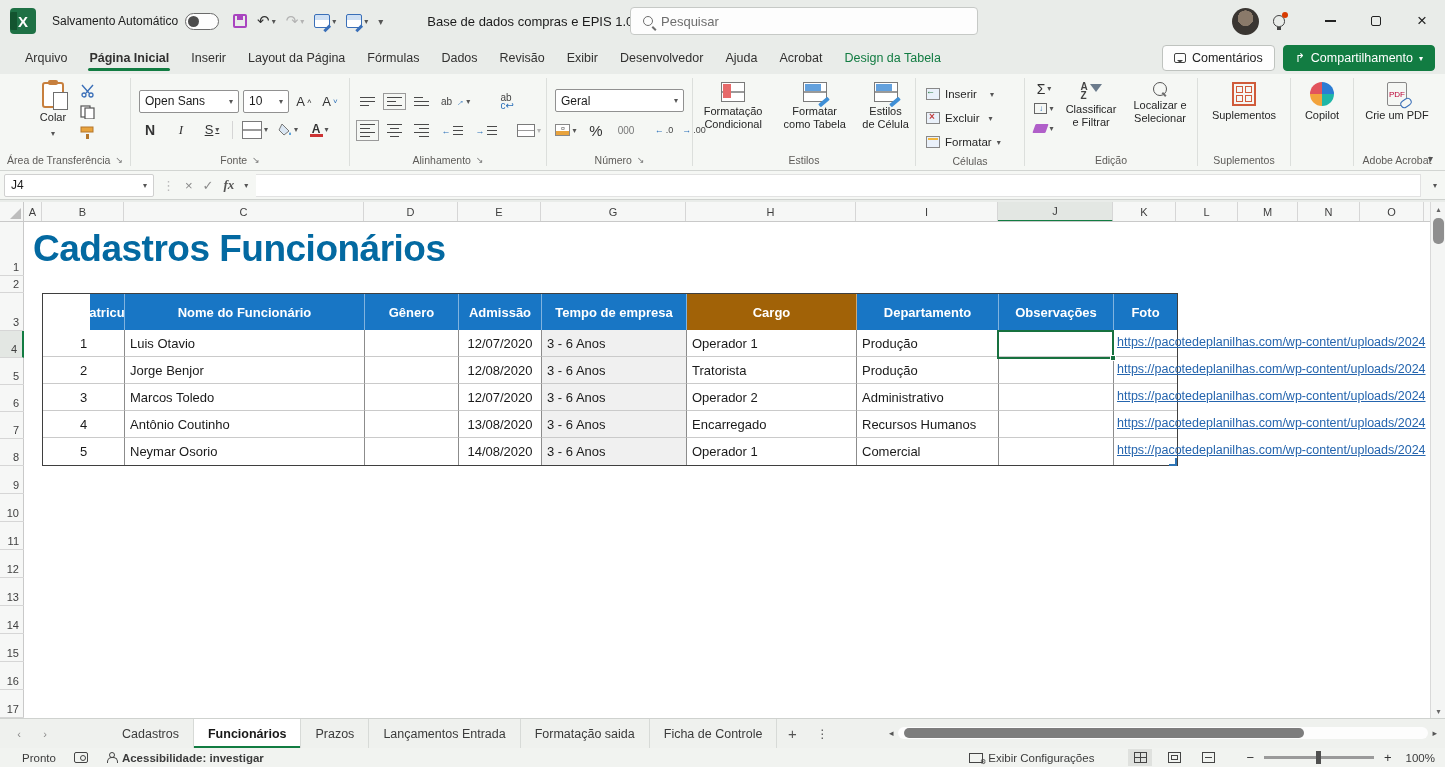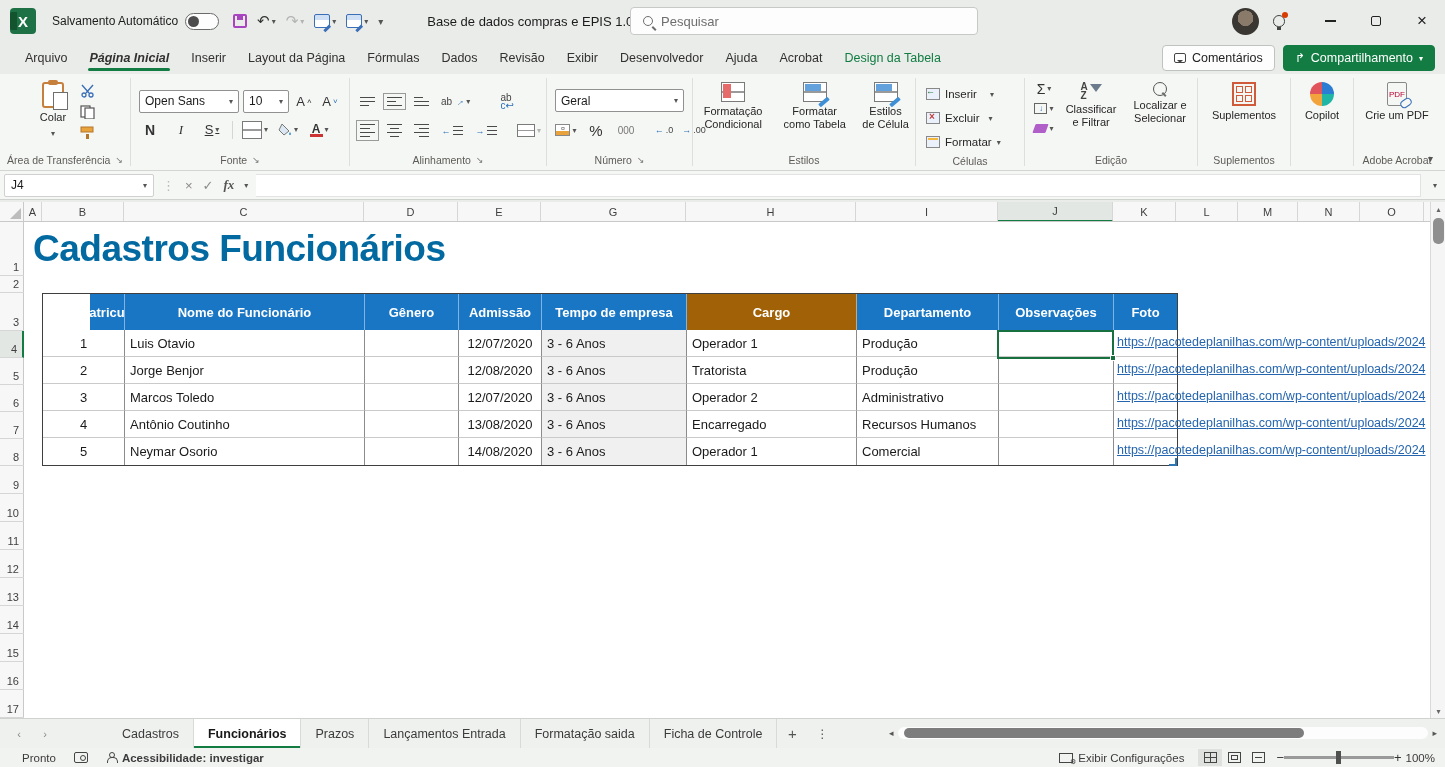--- a/index.html
+++ b/index.html
@@ -29,21 +29,21 @@
   .bulb { width:12px; height:12px; border:1.5px solid #444; border-radius:50% 50% 45% 45%; position:relative; margin-right:22px; }
   .bulb::before { content:""; position:absolute; left:2.5px; bottom:-4px; width:4px; height:3px; background:#444; }
   .bulb::after { content:""; position:absolute; right:-4px; top:-4px; width:6px; height:6px; border-radius:50%; background:#d83b01; }
   .winbtn { width:46px; height:42px; display:flex; align-items:center; justify-content:center; color:#222; font-size:13px; }
   .winbtn .bar { width:11px; height:1.5px; background:#222; }
   .winbtn .sq { width:10px; height:10px; border:1.5px solid #222; border-radius:2px; }
 
   
   #ribbon-tabs { position:absolute; top:42px; left:0; width:1445px; height:32px; background:#e9ece9; display:flex; align-items:center; padding-left:14px; }
   .rtab { font-size:12.5px; color:#323130; padding:7px 11px; position:relative; white-space:nowrap; }
-  .rtab.active { font-weight:bold;font-style:italic; }
+  .rtab.active { font-weight:bold; }
   .rtab.active::after { content:""; position:absolute; left:10px; right:10px; bottom:1px; height:3px; background:#127c42; border-radius:2px; }
   .rtab.contextual { color:#127c42; }
   #tabs-right { position:absolute; right:10px; top:45px; display:flex; gap:8px; }
   .pill-btn { height:26px; border:1px solid #bfc3bf; border-radius:4px; background:#fdfdfd; display:flex; align-items:center; gap:6px; padding:0 11px; font-size:12.5px; color:#222; }
   .pill-btn.green { background:#127c42; border-color:#127c42; color:#fff; }
   .speech { width:12px; height:10px; border:1.5px solid #444; border-radius:2px; position:relative; }
   .speech::after { content:""; position:absolute; left:2px; bottom:-4px; border:3px solid transparent; border-top-color:#444; }
   .share-ic { font-size:12px; }
 
   
@@ -142,21 +142,21 @@
 
   
   #statusbar { position:absolute; left:0; top:748px; width:1445px; height:19px; background:#f1f3f0; display:flex; align-items:center; font-size:11.5px; color:#3b3b3b; }
   #status-left { display:flex; align-items:center; gap:18px; margin-left:22px; }
   .macro-ic { width:14px; height:11px; border:1.2px solid #444; border-radius:2px; position:relative; }
   .macro-ic::after { content:""; position:absolute; right:1px; bottom:1px; width:4px; height:4px; border:1.2px solid #444; border-radius:50%; }
   .access { display:flex; align-items:center; gap:5px; font-weight:bold; }
   .person-ic { width:11px; height:11px; position:relative; }
   .person-ic::before { content:""; position:absolute; left:3.5px; top:0; width:4px; height:4px; border:1.2px solid #444; border-radius:50%; }
   .person-ic::after { content:""; position:absolute; left:1px; top:5px; width:9px; height:5px; border:1.2px solid #444; border-bottom:none; border-radius:5px 5px 0 0; }
-  #status-right { position:absolute; right:10px; display:flex; align-items:center; }
+  #status-right { position:absolute; right:10px; display:flex; align-items:center; gap:10px; }
   .view-ic { width:24px; height:17px; display:flex; align-items:center; justify-content:center; }
   .view-ic.active { background:#dfe1de; }
   .vg { width:13px; height:11px; border:1.2px solid #444; position:relative; }
   .vg.grid::before { content:""; position:absolute; inset:0; background:linear-gradient(to right,transparent 46%,#444 46% 54%,transparent 54%),linear-gradient(to bottom,transparent 42%,#444 42% 58%,transparent 58%); }
   .vg.page::before { content:""; position:absolute; inset:2px; border:1px solid #444; }
   .vg.brk::before { content:""; position:absolute; left:2px; right:2px; top:4px; height:1.2px; background:#444; }
   .zoom-track { width:110px; height:2.5px; background:#9a9a9a; position:relative; }
   .zoom-track .zthumb { position:absolute; left:52px; top:-5px; width:5px; height:13px; background:#505050; }
   .zpm { font-size:13px; color:#333; }
   .disp-set { display:flex; align-items:center; gap:5px; }

